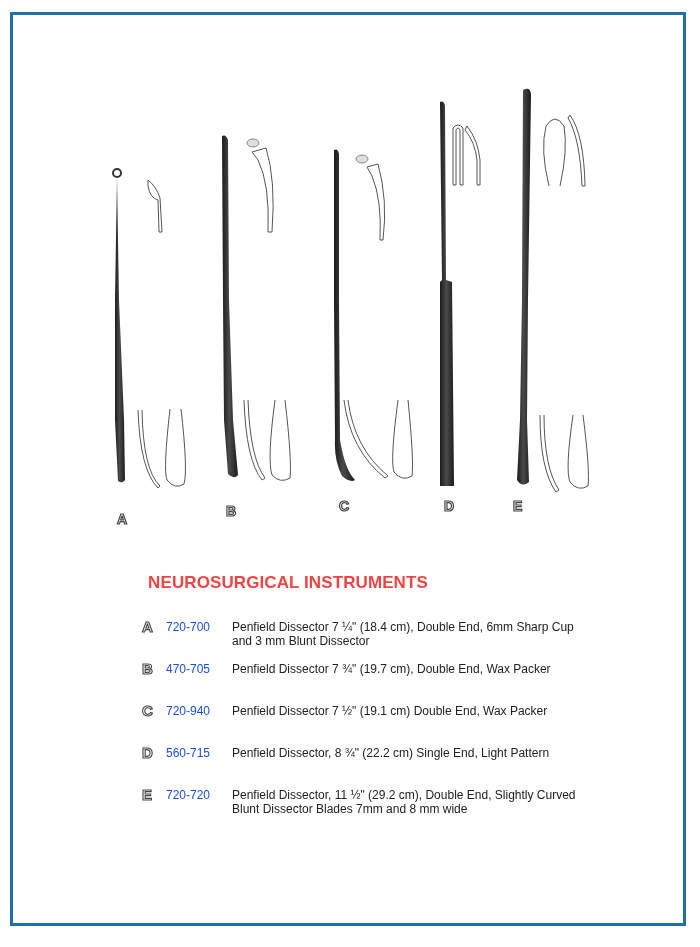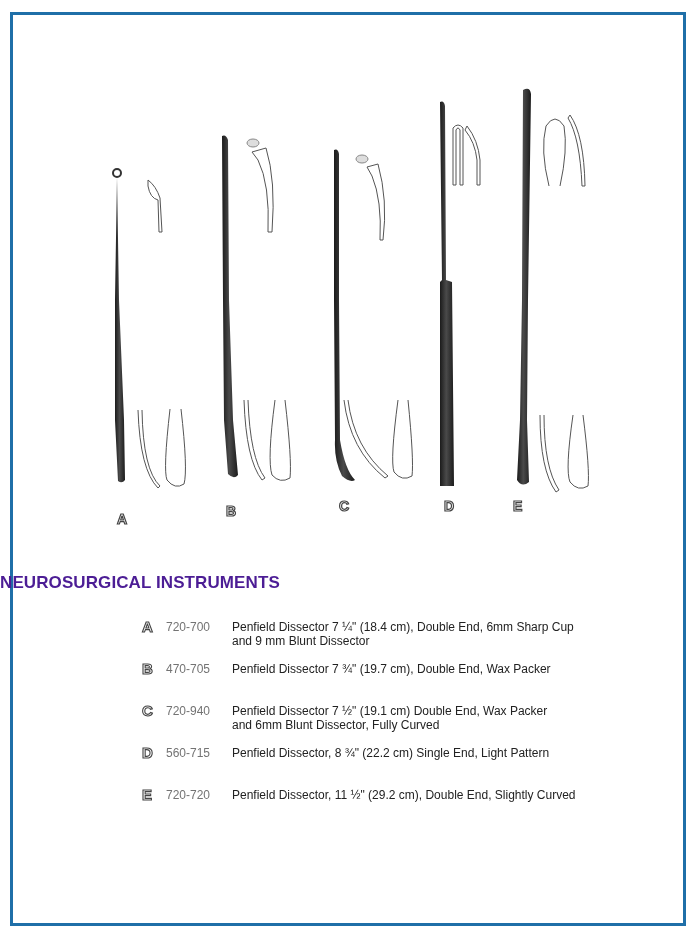--- a/index.html
+++ b/index.html
@@ -1,24 +1,24 @@
 <!DOCTYPE html>
 <html><head>
   <meta charset="utf-8">
   <style>
     html, body { margin: 0; padding: 0; background: #ffffff; }
     body { width: 700px; height: 947px; position: relative; overflow: hidden; font-family: "Liberation Sans", sans-serif; color: #1a1a1a; }
     .frame { position: absolute; left: 10px; top: 12px; width: 676px; height: 914px; border: 3px solid #1f6fa8; box-sizing: border-box; background: #fff; }
     .illus { position: absolute; left: 0; top: 0; width: 700px; height: 540px; }
     .letter-lbl { position: absolute; font-family: "Liberation Sans", sans-serif; font-weight: bold; font-size: 14px; color: #fff; -webkit-text-stroke: 1.2px #444; letter-spacing: 0; }
-    .title { position: absolute; left: 0; width: 576px; top: 573px; font-weight: bold; font-size: 17px; letter-spacing: 0.1px; color: #4c1d95; }
+    .title { position: absolute; left: 0; width: 576px; top: 573px; text-align: center; font-weight: bold; font-size: 17px; letter-spacing: 0.1px; color: #ef4444; }
     .items { position: absolute; left: 142px; top: 620px; width: 460px; }
     .item { display: flex; align-items: flex-start; height: 42px; font-size: 12px; line-height: 14px; }
     .item .ltr { width: 24px; font-weight: bold; font-size: 15px; color: #fff; -webkit-text-stroke: 1.1px #444; line-height: 14px; }
-    .item .code { width: 66px; color: #737373; }
+    .item .code { width: 66px; color: #1d4ed8; }
     .item .desc { flex: 1; color: #222; }
   </style>
 </head>
 <body>
 
 <div class="frame"></div>
 
 <svg class="illus" viewBox="0 0 700 540" xmlns="http://www.w3.org/2000/svg">
   <defs>
     <linearGradient id="steel" x1="0" x2="1" y1="0" y2="0">
@@ -72,35 +72,35 @@
 <span class="letter-lbl" style="left:339px;top:498px;">C</span>
 <span class="letter-lbl" style="left:444px;top:498px;">D</span>
 <span class="letter-lbl" style="left:513px;top:498px;">E</span>
 
 <div class="title">NEUROSURGICAL INSTRUMENTS</div>
 
 <div class="items">
   <div class="item">
     <span class="ltr">A</span>
     <span class="code">720-700</span>
-    <span class="desc"><span>Penfield Dissector 7 ¼" (18.4 cm), Double End, 6mm Sharp Cup</span><br><span>and 9 mm Blunt Dissector</span></span>
+    <span class="desc"><span>Penfield Dissector 7 ¼" (18.4 cm), Double End, 6mm Sharp Cup</span><br><span>and 3 mm Blunt Dissector</span></span>
   </div>
   <div class="item">
     <span class="ltr">B</span>
     <span class="code">470-705</span>
     <span class="desc"><span>Penfield Dissector 7 ¾" (19.7 cm), Double End, Wax Packer</span><br></span>
   </div>
   <div class="item">
     <span class="ltr">C</span>
     <span class="code">720-940</span>
-    <span class="desc"><span>Penfield Dissector 7 ½" (19.1 cm) Double End, Wax Packer</span><br><span>and 6mm Blunt Dissector, Fully Curved</span></span>
+    <span class="desc"><span>Penfield Dissector 7 ½" (19.1 cm) Double End, Wax Packer</span><br></span>
   </div>
   <div class="item">
     <span class="ltr">D</span>
     <span class="code">560-715</span>
     <span class="desc"><span>Penfield Dissector, 8 ¾" (22.2 cm) Single End, Light Pattern</span><br></span>
   </div>
   <div class="item">
     <span class="ltr">E</span>
     <span class="code">720-720</span>
-    <span class="desc"><span>Penfield Dissector, 11 ½" (29.2 cm), Double End, Slightly Curved</span><br></span>
+    <span class="desc"><span>Penfield Dissector, 11 ½" (29.2 cm), Double End, Slightly Curved</span><br><span>Blunt Dissector Blades 7mm and 8 mm wide</span></span>
   </div>
 </div>
 
 </body></html>

